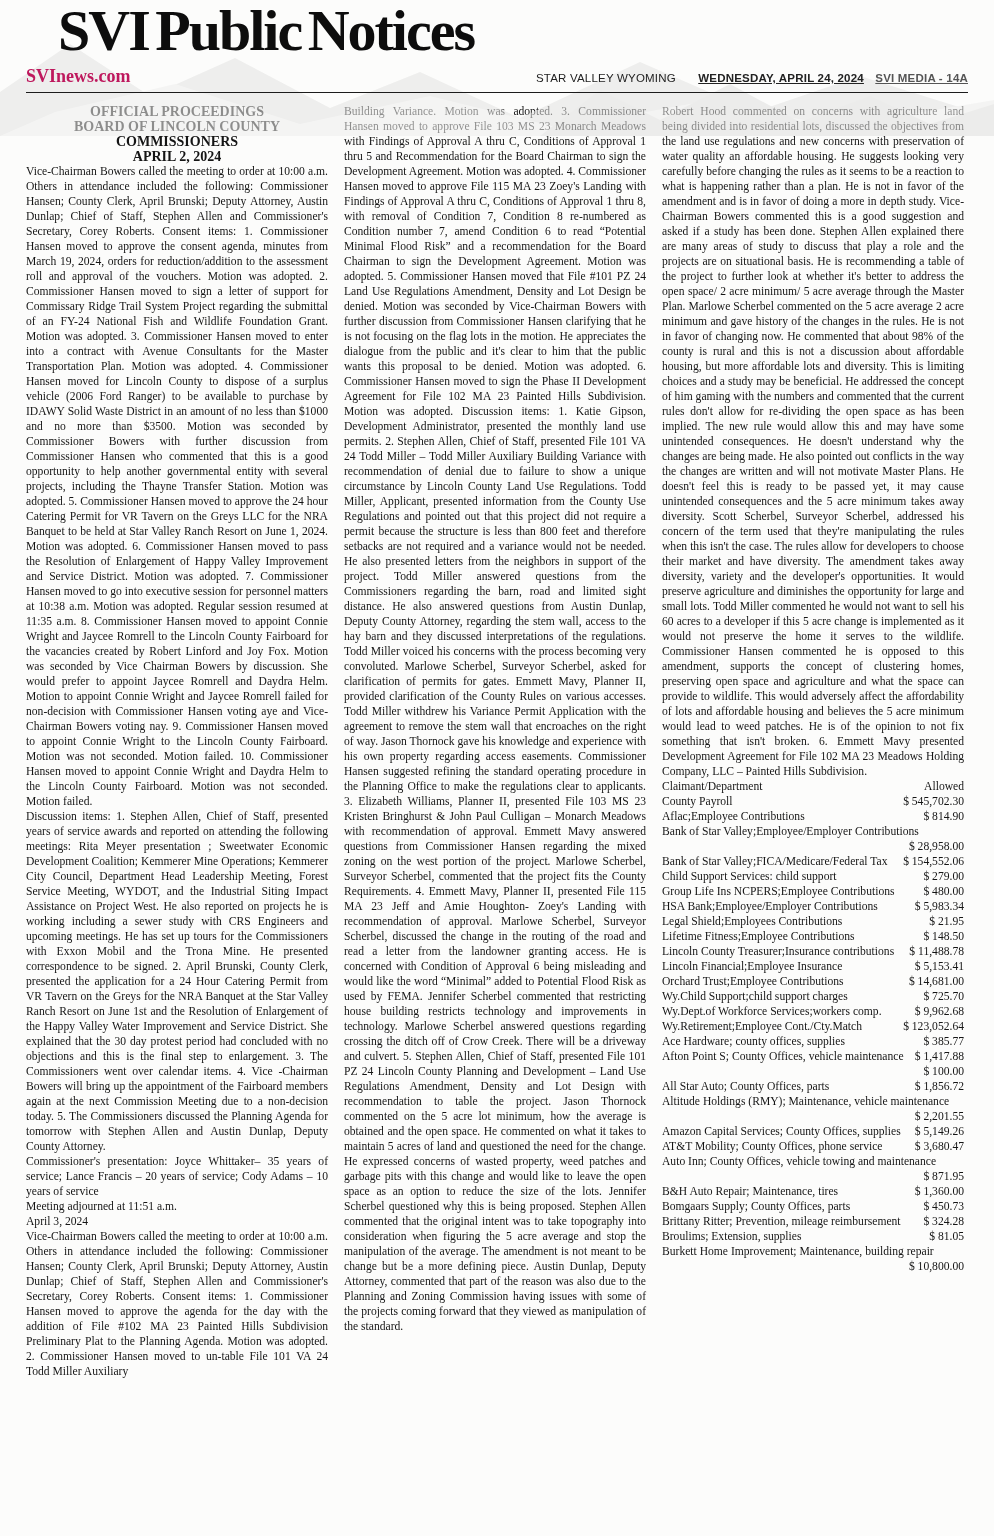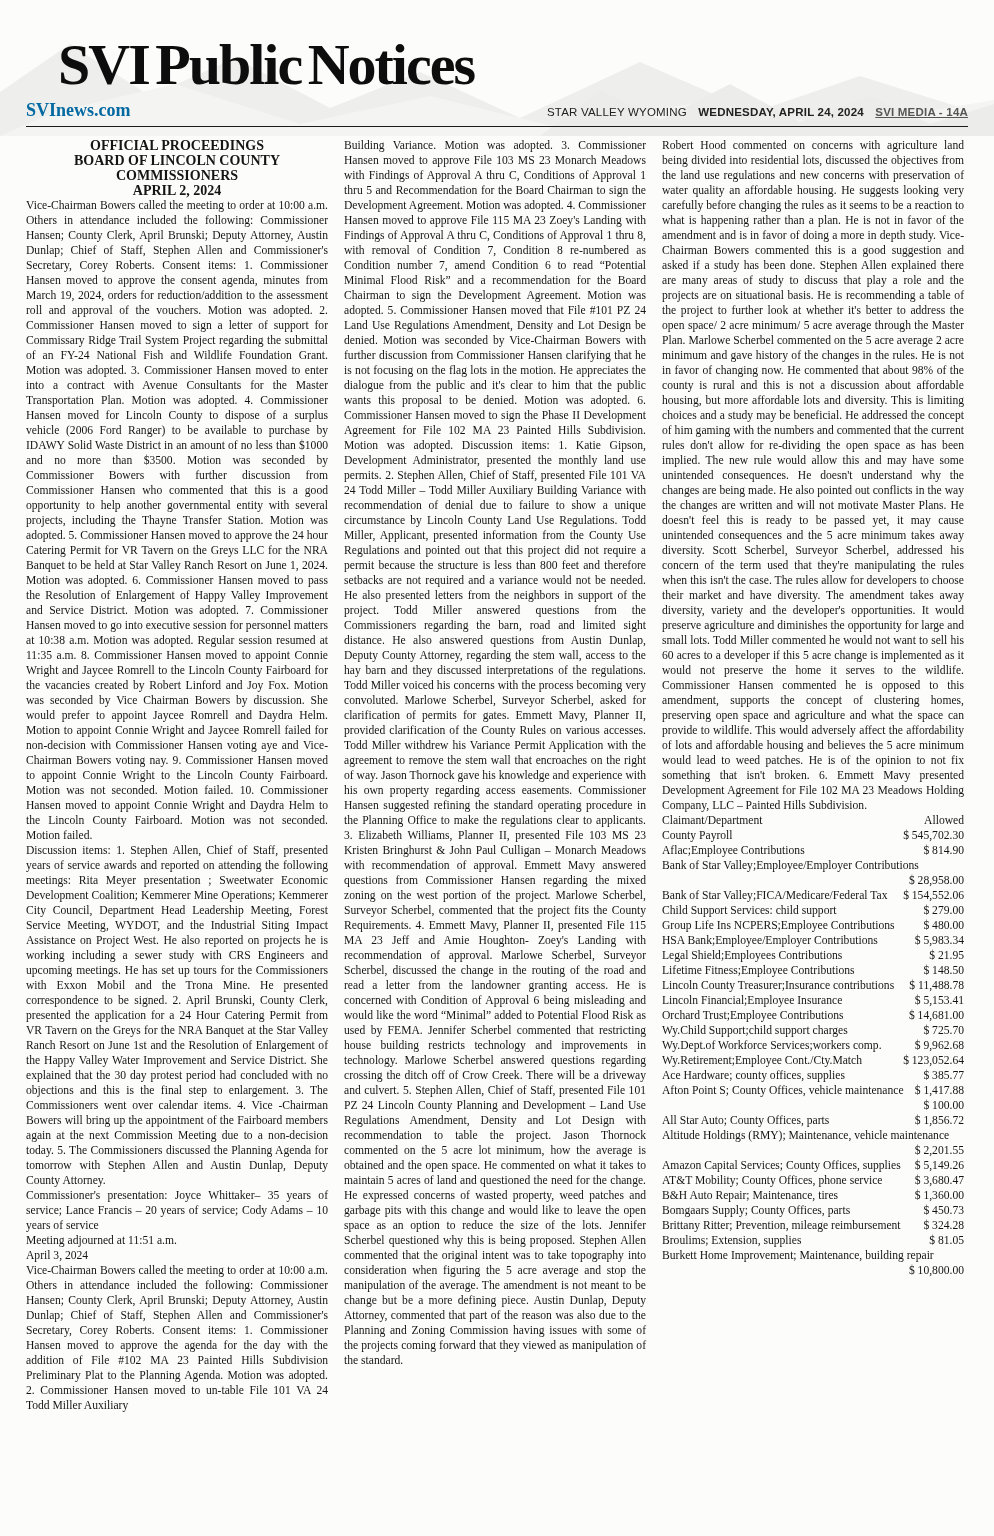--- a/index.html
+++ b/index.html
@@ -1,37 +1,37 @@
 <!DOCTYPE html>
 <html><head>
 <meta charset="utf-8">
 <style>
   * { margin:0; padding:0; box-sizing:border-box; }
   html, body { width:994px; height:1536px; overflow:hidden; }
   body { background:#fcfcfb; color:#161616; font-family:"Liberation Serif", serif; }
   .page { position:relative; width:994px; height:1536px; padding:0 26px; background:#fcfcfb; }
 
   
-  .masthead { position:relative; padding-top:34px; }
+  .masthead { position:relative; }
   .watermark { position:absolute; left:-26px; top:0; width:994px; height:136px; z-index:0; opacity:.55; }
   .masthead-title {
     position:relative; z-index:1;
     font-family:"Liberation Serif", serif; font-weight:700;
     font-size:58px; line-height:62px; letter-spacing:-2px; word-spacing:-6px;
     margin-left:32px; color:#0d0d0d;
   }
   .dateline-row {
     position:relative; z-index:1;
     display:flex; justify-content:space-between; align-items:baseline;
     margin-top:4px; padding-bottom:5px;
   }
-  .site-url { font-family:"Liberation Serif", serif; font-weight:700; font-size:18px; color:#0369a1; }
+  .site-url { font-family:"Liberation Serif", serif; font-weight:700; font-size:18px; color:#be185d; }
   .dateline { font-family:"Liberation Sans", sans-serif; font-size:11.5px; letter-spacing:.2px; color:#222; }
   .dateline .loc { font-weight:400; }
-  .dateline .date { font-weight:700; margin-left:8px; }
+  .dateline .date { font-weight:700; margin-left:19px;text-decoration:underline; }
   .dateline .edition { font-weight:700; margin-left:8px; color:#555;text-decoration:underline; }
   .masthead-divider { border-top:1.6px solid #1c1c1c; height:0; position:relative; z-index:1; }
 
   
   .columns { display:flex; gap:16px; margin-top:11px; height:1386px; overflow:hidden; }
   .col { width:302px; flex:0 0 302px; font-size:11.6px; line-height:15px; text-align:justify; color:#151515; }
   .col-heading { text-align:center; font-weight:700; font-size:14px; line-height:15px; }
   .para { text-align:justify; margin:0; }
 
   
@@ -177,20 +177,24 @@
             </div>
             <div class="claim-row">
               <span class="claim-name">Amazon Capital Services; County Offices, supplies</span>
               <span class="claim-amount">$ 5,149.26</span>
             </div>
             <div class="claim-row">
               <span class="claim-name">AT&amp;T Mobility; County Offices, phone service</span>
               <span class="claim-amount">$ 3,680.47</span>
             </div>
             <div class="claim-row">
+              <span class="claim-name">Auto Inn; County Offices, vehicle towing and maintenance</span>
+              <span class="claim-amount">$ 871.95</span>
+            </div>
+            <div class="claim-row">
               <span class="claim-name">B&amp;H Auto Repair; Maintenance, tires</span>
               <span class="claim-amount">$ 1,360.00</span>
             </div>
             <div class="claim-row">
               <span class="claim-name">Bomgaars Supply; County Offices, parts</span>
               <span class="claim-amount">$ 450.73</span>
             </div>
             <div class="claim-row">
               <span class="claim-name">Brittany Ritter; Prevention, mileage reimbursement</span>
               <span class="claim-amount">$ 324.28</span>

